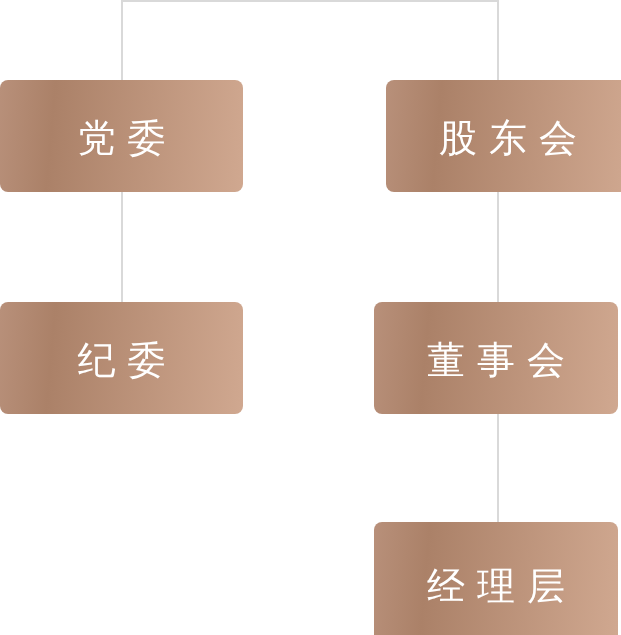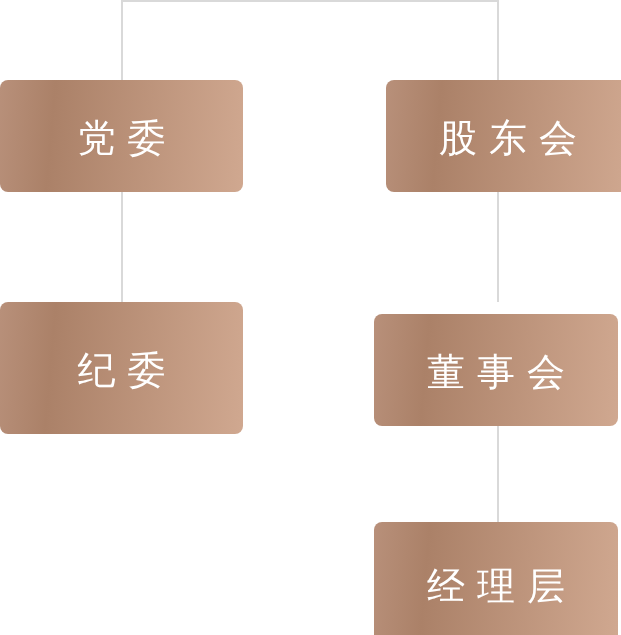--- a/index.html
+++ b/index.html
@@ -49,22 +49,22 @@
     font-weight: 500;
     letter-spacing: 12px;
     margin-right: -12px; 
     white-space: nowrap;
     line-height: 1;
     padding-top: 4px;
   }
 
   .node-party        { left: 0;     top: 80px;  width: 243px; height: 112px; }
   .node-shareholders { left: 386px; top: 80px;  width: 244px; height: 112px; }
-  .node-discipline   { left: 0;     top: 302px; width: 243px; height: 132px; }
-  .node-board        { left: 374px; top: 314px; width: 244px; height: 112px; }
+  .node-discipline   { left: 0;     top: 302px; width: 243px; height: 112px; }
+  .node-board        { left: 374px; top: 302px; width: 244px; height: 112px; }
   .node-management   { left: 374px; top: 522px; width: 244px; height: 124px; }
 </style>
 </head>
 <body>
 
 <div class="canvas">
 
   <div class="line h line-top"></div>
   <div class="line v line-l-a"></div>
   <div class="line v line-l-b"></div>

